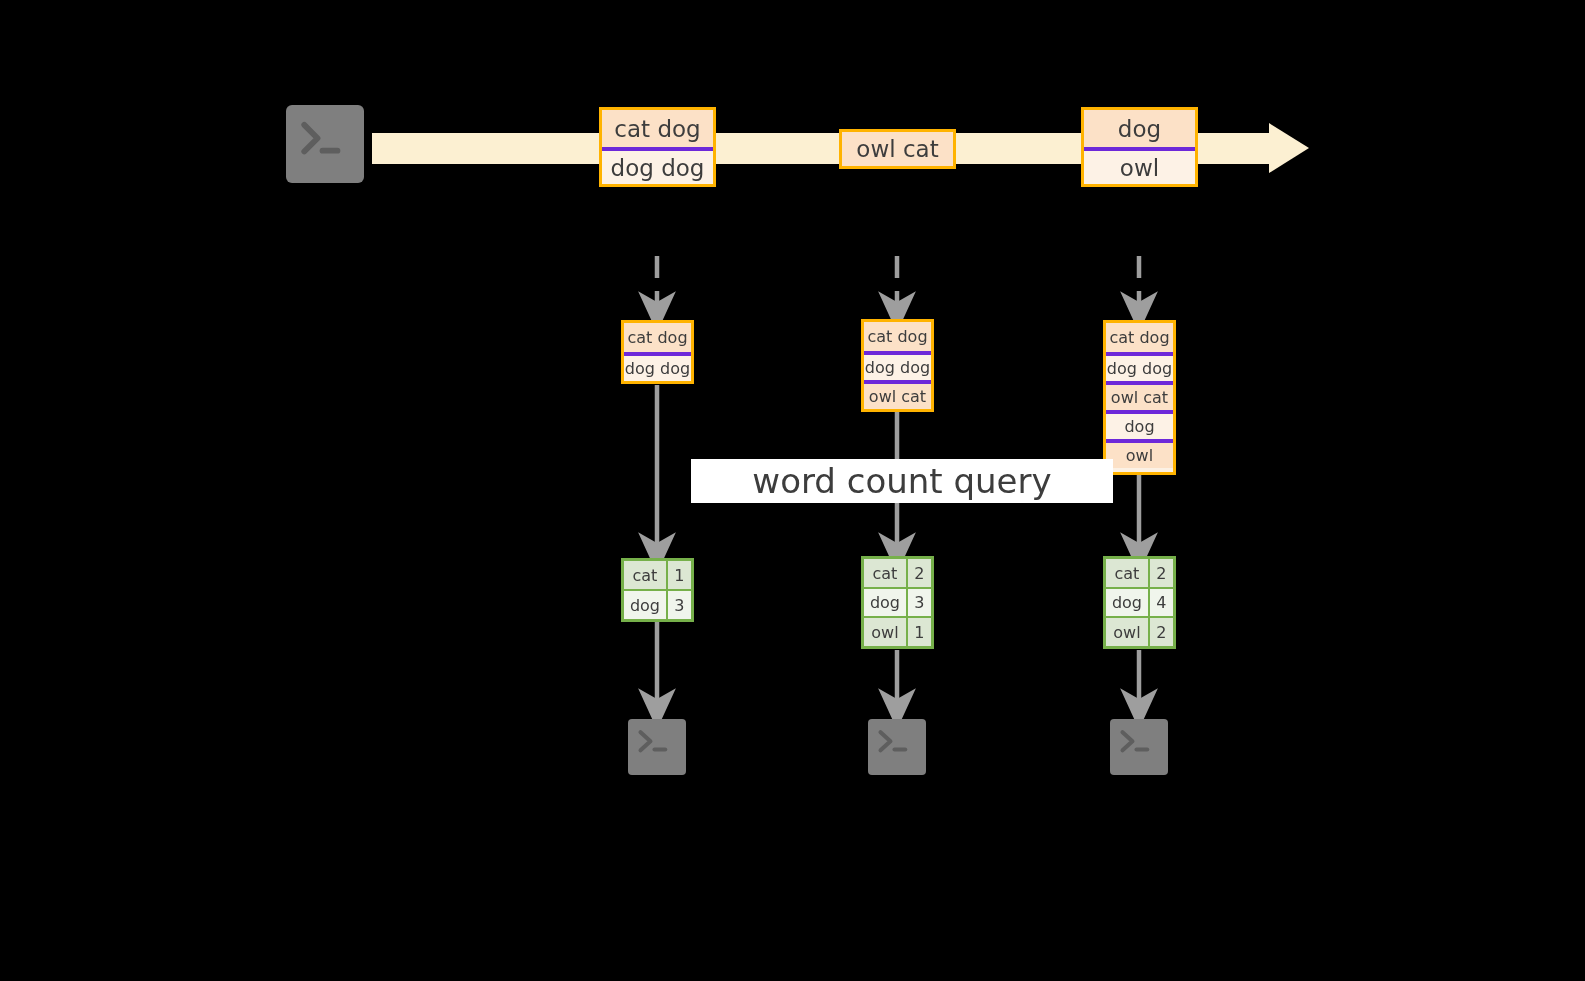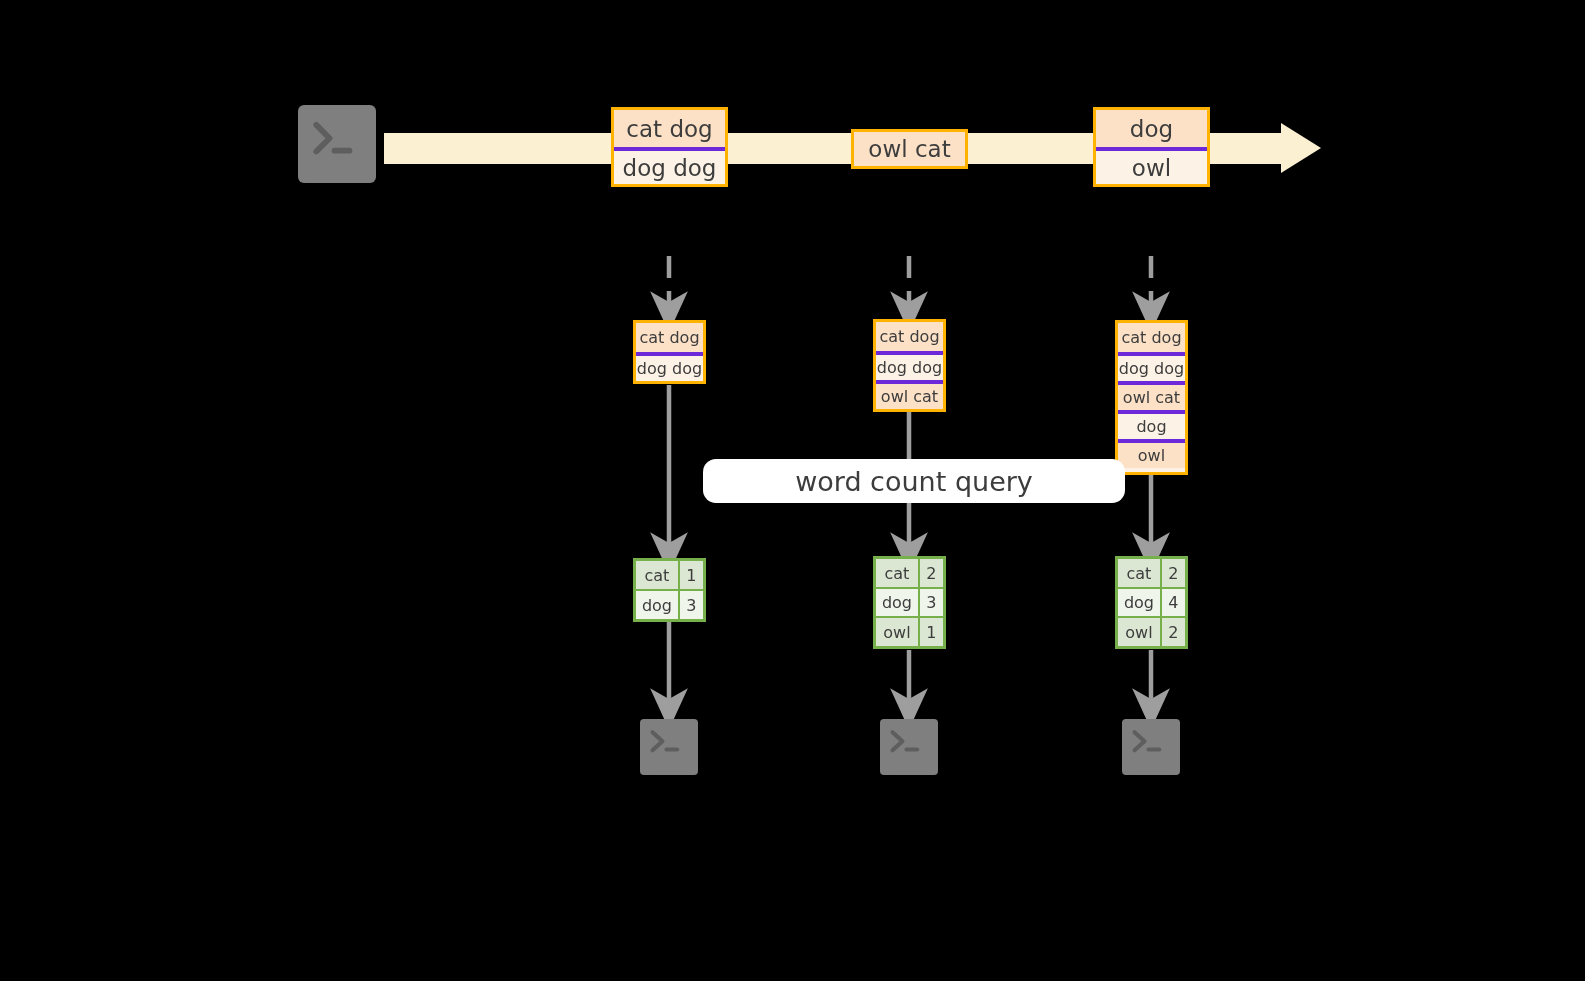--- a/index.html
+++ b/index.html
@@ -2,21 +2,21 @@
 <html><head>
 <meta charset="utf-8">
 <title>Streaming Word Count Diagram</title>
 <style>
   html,body{margin:0;padding:0;background:#000;}
   body{
     width:1585px;height:981px;position:relative;overflow:hidden;
     font-family:"DejaVu Sans","Liberation Sans",sans-serif;
     -webkit-font-smoothing:antialiased;
   }
-  #stage{position:absolute;left:16px;top:0;width:1391px;height:981px;}
+  #stage{position:absolute;left:4px;top:0;width:1391px;height:981px;}
   #svg-layer{position:absolute;left:0;top:0;width:1585px;height:981px;}
 
   
   .term{
     position:absolute;
     box-sizing:border-box;
     background:#7f7f7f;
     border-radius:14px;
     border:8px solid transparent;
     background-clip:padding-box;
@@ -88,21 +88,21 @@
   .gbox tr:nth-child(even) td{background:#f0f5ec;}
   .gbox td.outer-l{border-left:none;margin-left:12px;}
   .gbox td.outer-r{border-right:none;}
   .gbox tr:first-child td{border-top:none;}
   .gbox tr:last-child td{border-bottom:none;}
 
   
   .wlabel{
     position:absolute;background:#ffffff;color:#3d3d3d;
     display:flex;align-items:center;justify-content:center;
-    font-size:27px;white-space:nowrap;border-radius:13px;
+    font-size:34px;white-space:nowrap;
   }
 </style>
 </head>
 <body>
 
 <div id="stage">
 
   <div class="band" style="left:368px;top:133px;width:898px;height:31px;"></div>
   <div class="bandhead" style="left:1265px;top:123px;"></div>
 

